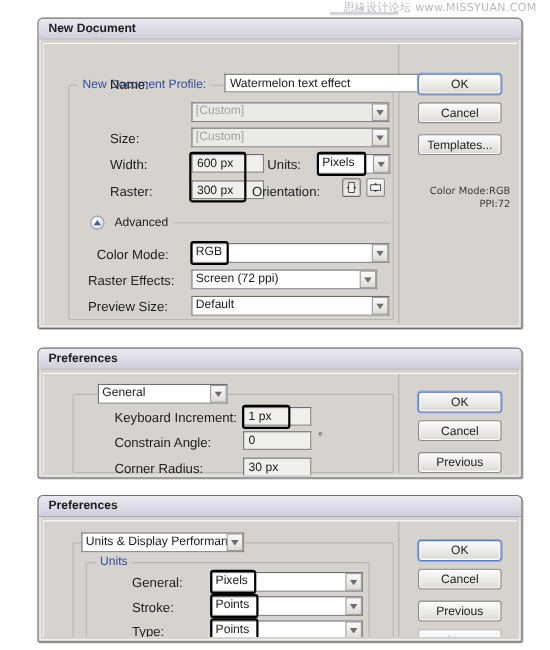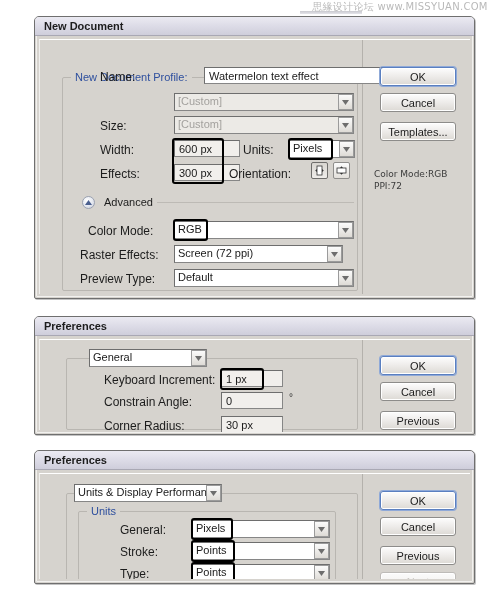--- a/index.html
+++ b/index.html
@@ -116,21 +116,21 @@
     border:1px solid #b9b6b1;
     border-radius:2px;
   }
   .groupbox > .gb-title{
     position:absolute; top:-7px; left:8px;
     background:#d6d3ce; padding:0 4px; font-size:11px; color:#2e4f9e;
   }
   .hr-line{ position:absolute; height:1px; background:#bdbab5; }
 
   .status-text{
-    position:absolute; font-size:9px; color:#3b3b3b; text-align:left;
+    position:absolute; font-size:9px; color:#3b3b3b; text-align:right;
     line-height:12px; font-family:"DejaVu Sans", sans-serif;
   }
 
   .disc-btn{
     position:absolute; width:13px; height:13px; border-radius:50%;
     background:radial-gradient(circle at 38% 32%, #ffffff 0%, #e4e7ef 55%, #c4c9d6 100%);
     border:1px solid #9aa1b1;
     display:flex; align-items:center; justify-content:center;
   }
 
@@ -185,21 +185,21 @@
       <div class="arrow">
         <svg width="7" height="5" viewBox="0 0 7 5">
             <path d="M0 0 L7 0 L3.5 5 Z" fill="#6d6d6d"></path>
           </svg>
       </div>
     </div>
 
     <div class="lbl" style="position:absolute; left:60px; top:103px; width:68px;">Width:</div>
     <div class="field flat" style="left:134px; top:100px; width:66px;">600 px</div>
 
-    <div class="lbl" style="position:absolute; left:60px; top:127px; width:68px;">Effects:</div>
+    <div class="lbl" style="position:absolute; left:60px; top:127px; width:68px;">Raster:</div>
     <div class="field flat" style="left:134px; top:124px; width:66px;">300 px</div>
 
     <div class="focusring" style="left:132px; top:98px; width:52px; height:46px;"></div>
 
     <div class="lbl" style="position:absolute; left:203px; top:103px; width:42px;">Units:</div>
     <div class="combo" style="left:249px; top:100px; width:66px;">
       <div class="cbox"></div>
       <div class="ctext">Pixels</div>
       <div class="arrow">
         <svg width="7" height="5" viewBox="0 0 7 5">
@@ -247,21 +247,21 @@
     <div class="combo" style="left:134px; top:205px; width:169px;">
       <div class="cbox"></div>
       <div class="ctext">Screen (72 ppi)</div>
       <div class="arrow">
         <svg width="7" height="5" viewBox="0 0 7 5">
             <path d="M0 0 L7 0 L3.5 5 Z" fill="#6d6d6d"></path>
           </svg>
       </div>
     </div>
 
-    <div class="lbl" style="position:absolute; left:40px; top:232px; width:88px;">Preview Type:</div>
+    <div class="lbl" style="position:absolute; left:40px; top:232px; width:88px;">Preview Size:</div>
     <div class="combo" style="left:134px; top:229px; width:180px;">
       <div class="cbox"></div>
       <div class="ctext">Default</div>
       <div class="arrow">
         <svg width="7" height="5" viewBox="0 0 7 5">
             <path d="M0 0 L7 0 L3.5 5 Z" fill="#6d6d6d"></path>
           </svg>
       </div>
     </div>
 

